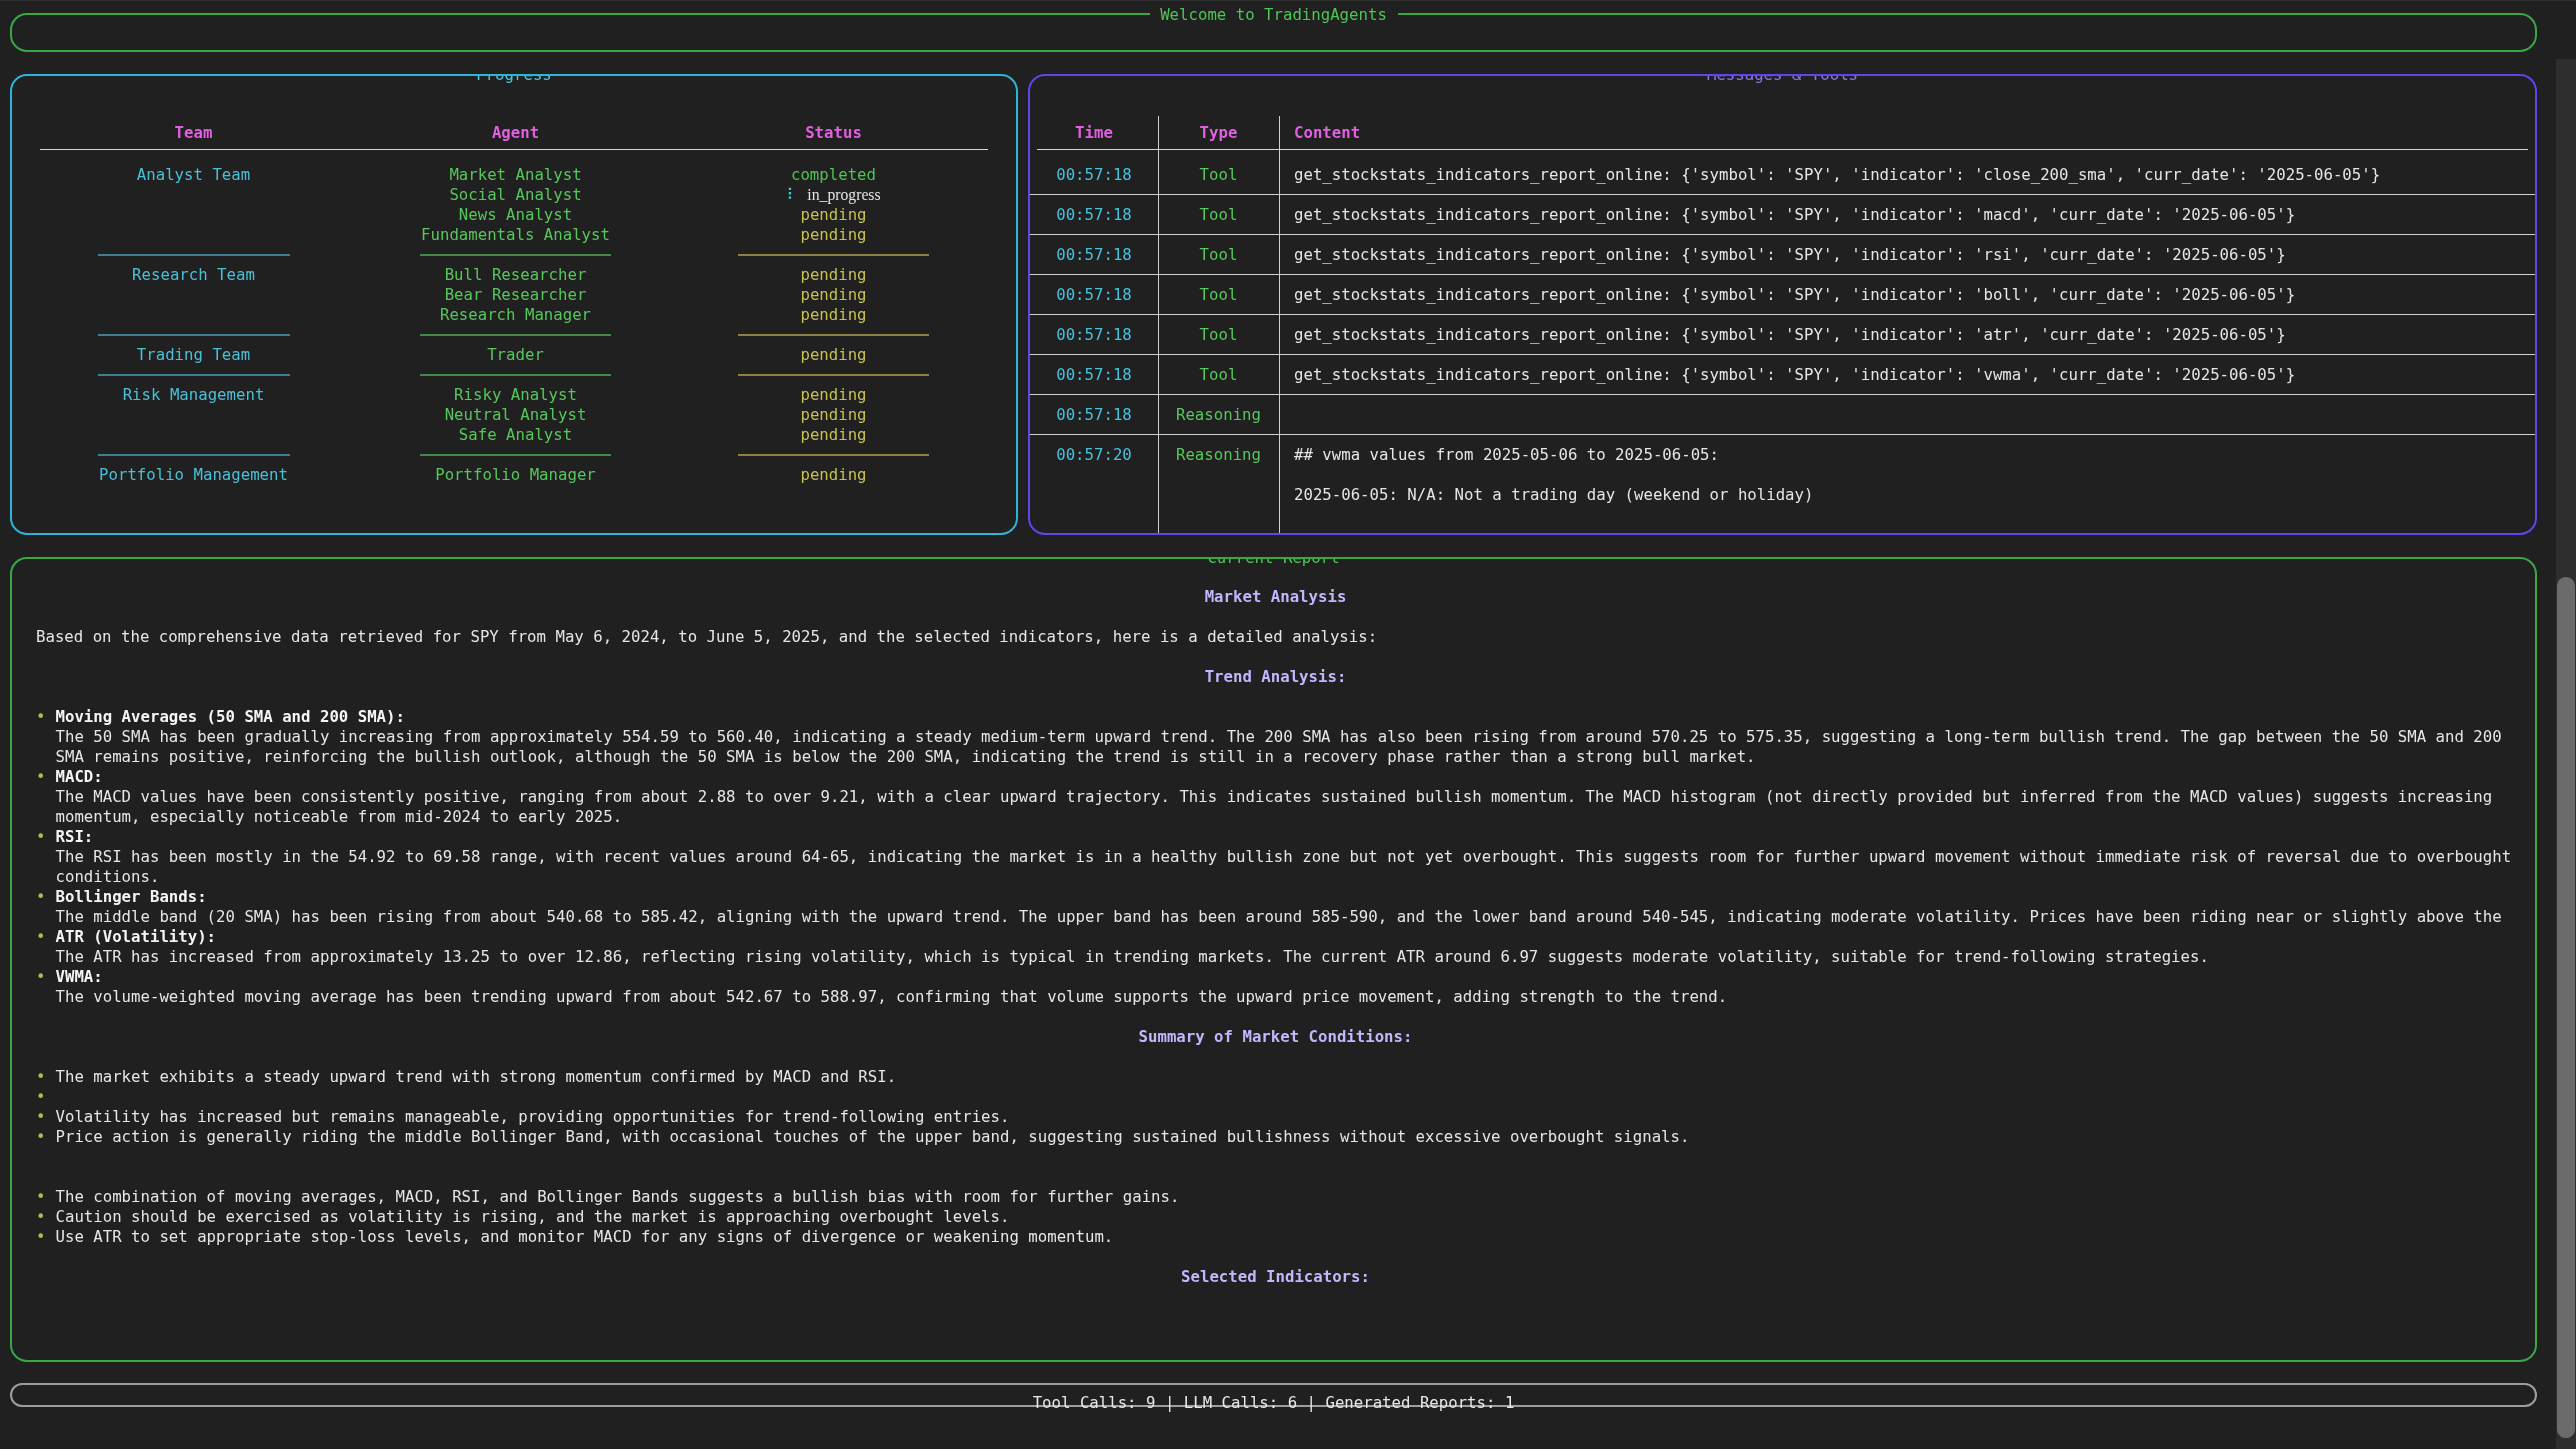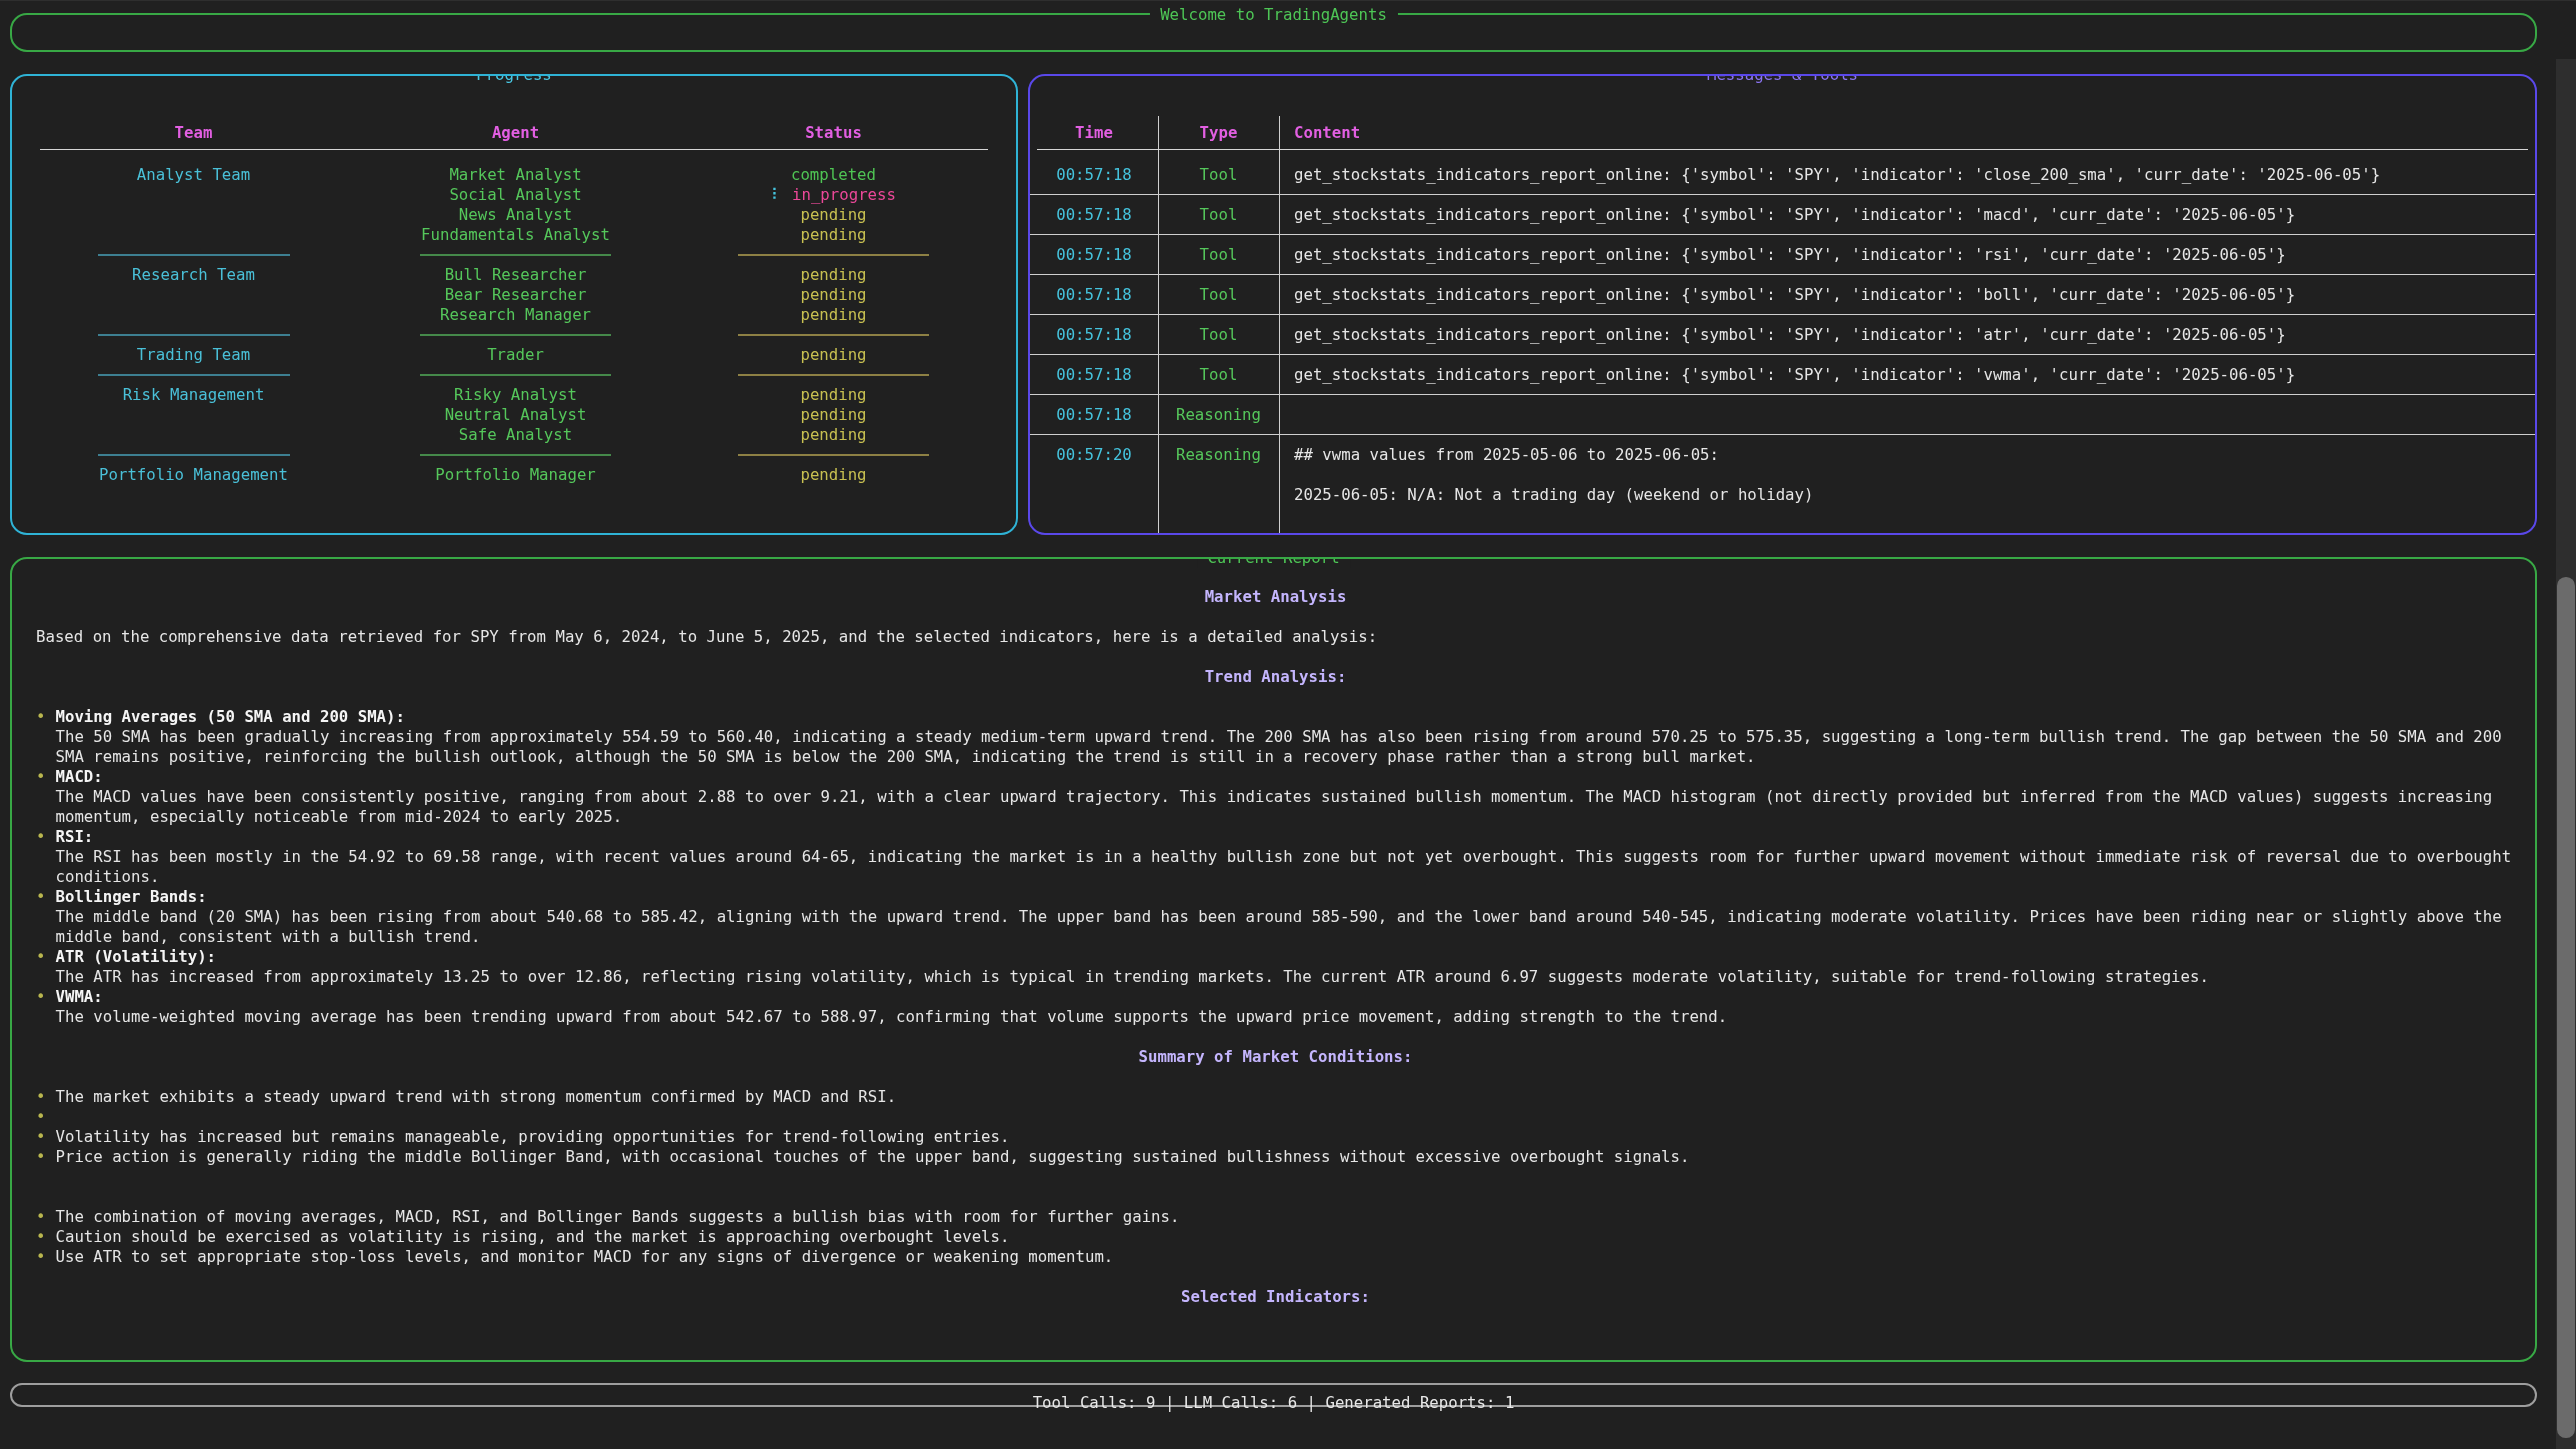--- a/index.html
+++ b/index.html
@@ -32,21 +32,21 @@
   .phead { position:absolute; top:47px; left:0; right:0; height:20px; }
   .phead span, .pcell { position:absolute; width:215px; text-align:center; white-space:pre; }
   .col1 { left:74px; } .col2 { left:396px; } .col3 { left:714px; }
   .phead span { color:#e25fe2; font-weight:bold; }
   .p-underline { position:absolute; top:73px; left:28px; width:948px; height:1.3px; background:#d6d6d6; }
   .prows { position:absolute; top:89px; left:0; right:0; }
   .prow { position:relative; height:20px; }
   .prow .team   { color:#4ac0d8; }
   .prow .agent  { color:#55c75b; }
   .st-completed { color:#4fc554; }
-  .st-in_progress { color:#ec4899; }
+  .st-in_progress { color:#e5e5e5;font-family:Liberation Serif, serif; }
   .st-pending { color:#c8c051; }
   .spin { color:#45c3dd; }
   .psep { position:relative; height:20px; }
   .psep i { position:absolute; top:9.4px; height:1.3px; display:block; }
   .seg-team   { left:86px;  width:192px; background:#3d7f91; }
   .seg-agent  { left:408px;  width:191px; background:#45894a; }
   .seg-status { left:726px; width:191px; background:#8d8044; }
 
   
   .mhead { position:absolute; top:47px; left:0; right:0; height:20px; }
@@ -257,21 +257,20 @@
         <div class="rline indent">The 50 SMA has been gradually increasing from approximately 554.59 to 560.40, indicating a steady medium-term upward trend. The 200 SMA has also been rising from around 570.25 to 575.35, suggesting a long-term bullish trend. The gap between the 50 SMA and 200</div>
         <div class="rline indent">SMA remains positive, reinforcing the bullish outlook, although the 50 SMA is below the 200 SMA, indicating the trend is still in a recovery phase rather than a strong bull market.</div>
         <div class="rline indent"><span class="bullet">•</span><span class="btxt-bold">MACD:</span></div>
         <div class="rline indent">The MACD values have been consistently positive, ranging from about 2.88 to over 9.21, with a clear upward trajectory. This indicates sustained bullish momentum. The MACD histogram (not directly provided but inferred from the MACD values) suggests increasing</div>
         <div class="rline indent">momentum, especially noticeable from mid-2024 to early 2025.</div>
         <div class="rline indent"><span class="bullet">•</span><span class="btxt-bold">RSI:</span></div>
         <div class="rline indent">The RSI has been mostly in the 54.92 to 69.58 range, with recent values around 64-65, indicating the market is in a healthy bullish zone but not yet overbought. This suggests room for further upward movement without immediate risk of reversal due to overbought</div>
         <div class="rline indent">conditions.</div>
         <div class="rline indent"><span class="bullet">•</span><span class="btxt-bold">Bollinger Bands:</span></div>
         <div class="rline indent">The middle band (20 SMA) has been rising from about 540.68 to 585.42, aligning with the upward trend. The upper band has been around 585-590, and the lower band around 540-545, indicating moderate volatility. Prices have been riding near or slightly above the</div>
-        <div class="rline indent">middle band, consistent with a bullish trend.</div>
         <div class="rline indent"><span class="bullet">•</span><span class="btxt-bold">ATR (Volatility):</span></div>
         <div class="rline indent">The ATR has increased from approximately 13.25 to over 12.86, reflecting rising volatility, which is typical in trending markets. The current ATR around 6.97 suggests moderate volatility, suitable for trend-following strategies.</div>
         <div class="rline indent"><span class="bullet">•</span><span class="btxt-bold">VWMA:</span></div>
         <div class="rline indent">The volume-weighted moving average has been trending upward from about 542.67 to 588.97, confirming that volume supports the upward price movement, adding strength to the trend.</div>
         <div class="rline"></div>
         <div class="rline center bold">Summary of Market Conditions:</div>
         <div class="rline"></div>
         <div class="rline indent"><span class="bullet">•</span><span>The market exhibits a steady upward trend with strong momentum confirmed by MACD and RSI.</span></div>
         <div class="rline indent"><span class="bullet">•</span></div>
         <div class="rline indent"><span class="bullet">•</span><span>Volatility has increased but remains manageable, providing opportunities for trend-following entries.</span></div>

